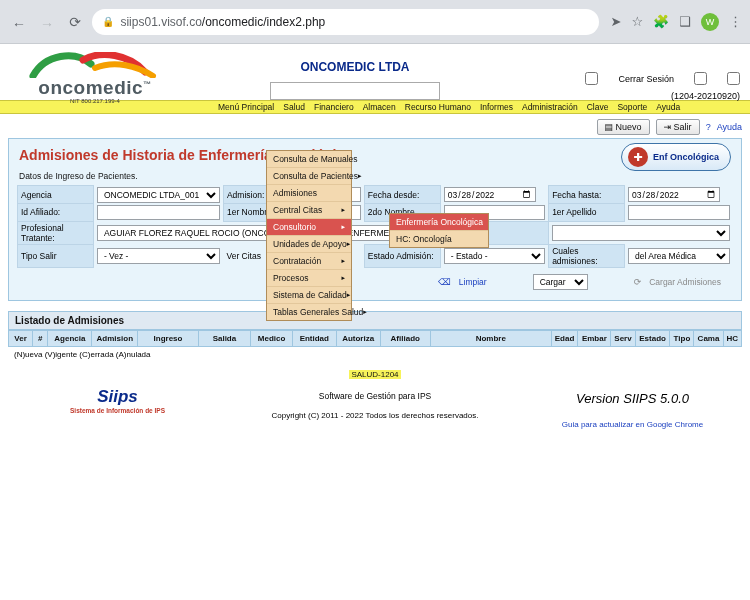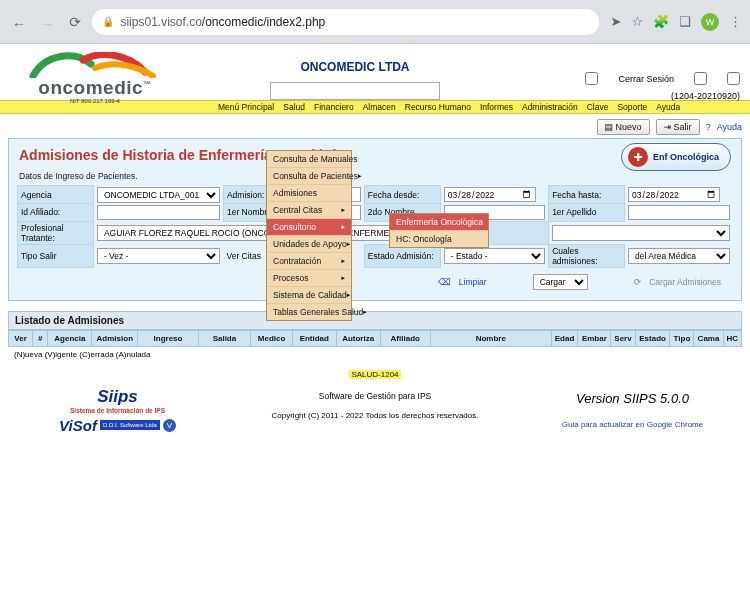--- a/index.html
+++ b/index.html
@@ -349,25 +349,20 @@
   <div class="legend">(N)ueva (V)igente (C)errada (A)nulada</div>
 
   <div class="salud-tag">
     <span>SALUD-1204</span>
   </div>
 
   <div class="footer">
     <div class="f-left">
       <div class="siips-word">Siips</div>
       <div class="siips-sub">Sistema de Información de IPS</div>
-      <div class="visof-row">
-        <span class="visof-word">ViSof</span>
-        <span class="visof-box">D.D.I. Software Ltda</span>
-        <span class="visof-ball">V</span>
-      </div>
     </div>
     <div class="f-mid">
       <div class="l1">Software de Gestión para IPS</div>
       <div class="l2">Copyright (C) 2011 - 2022 Todos los derechos reservados.</div>
     </div>
     <div class="f-right">
       <div class="l1">Version SIIPS 5.0.0</div>
       <div class="l2">Guia para actualizar en Google Chrome</div>
     </div>
   </div>

